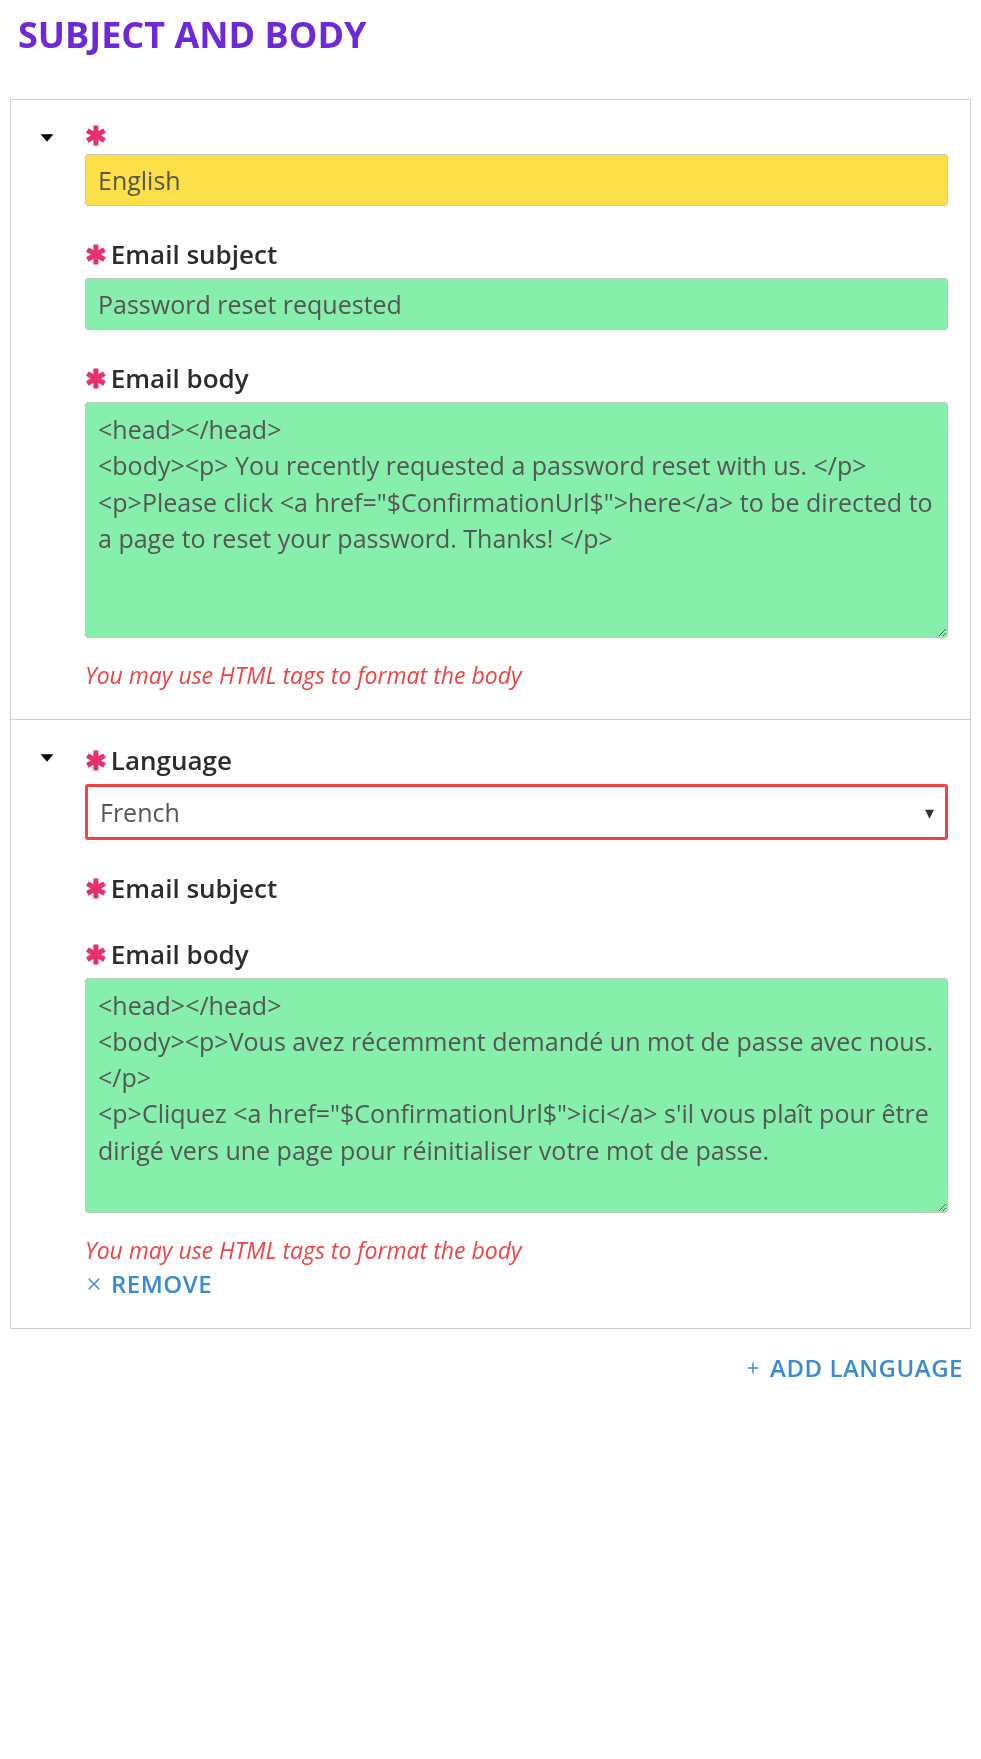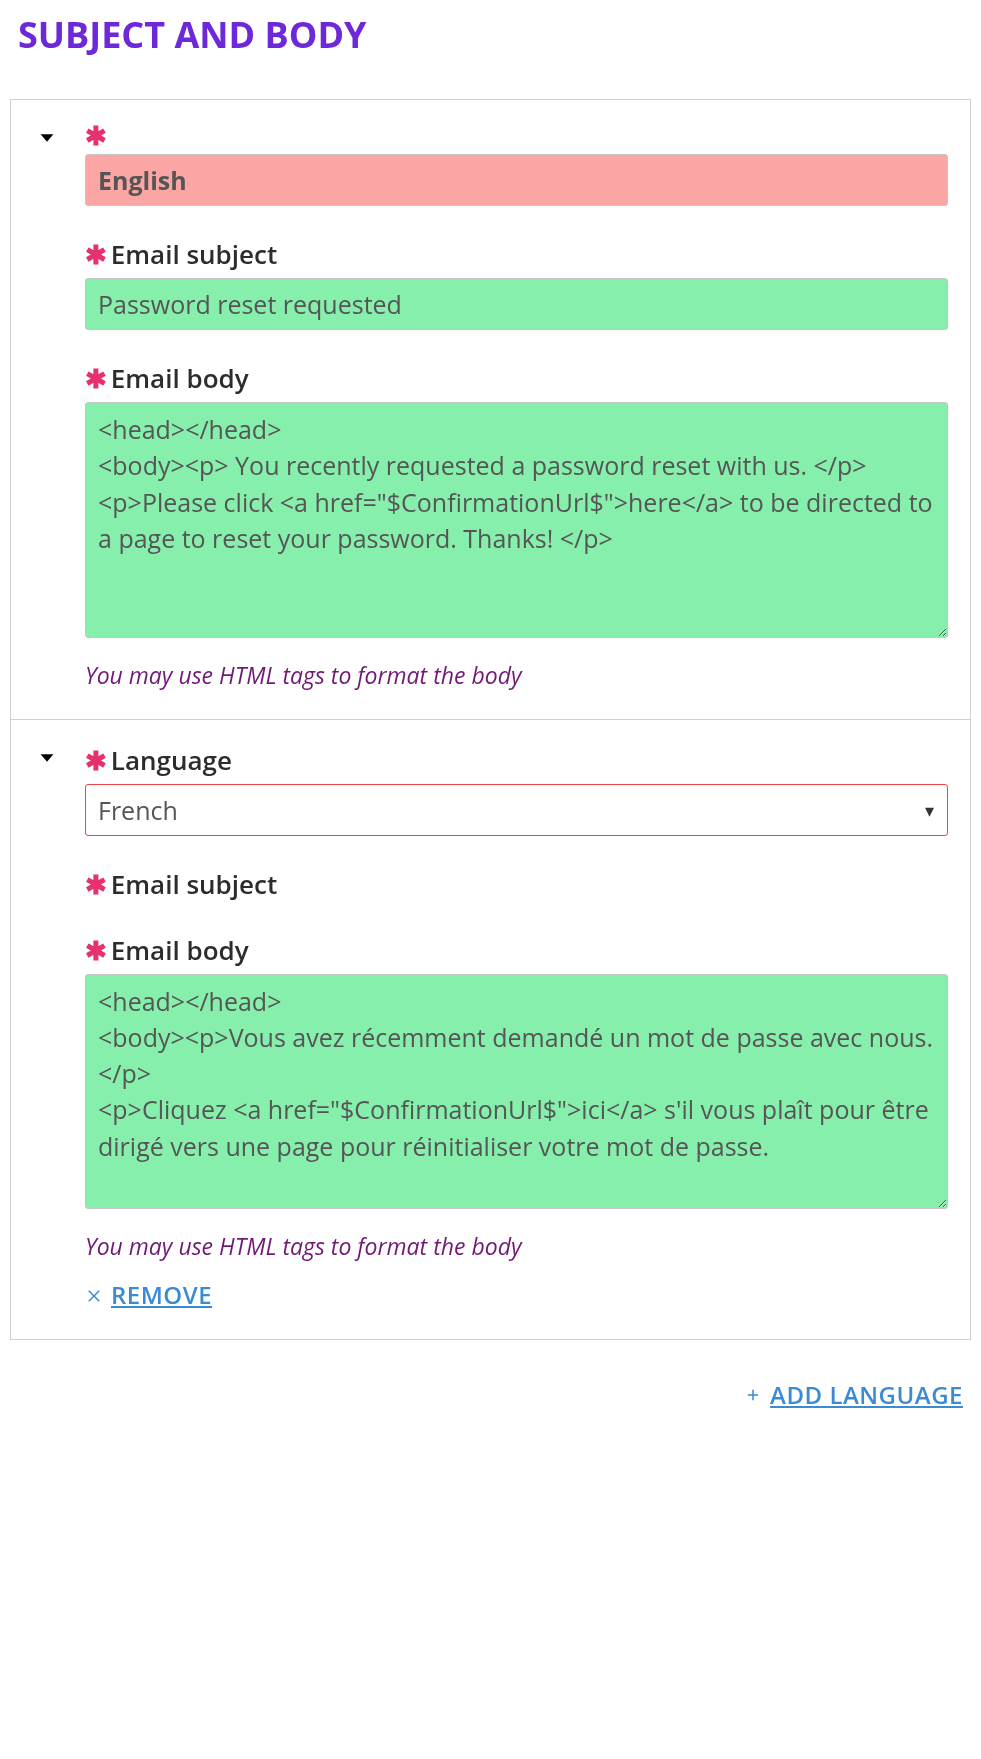--- a/index.html
+++ b/index.html
@@ -84,35 +84,34 @@
       width: 100%;
       font-family: inherit;
       font-size: 25px;
       color: #555;
       padding: 8px 12px;
       border: 1px solid #c5c5c5;
       border-radius: 3px;
       background: #86efac;
     }
     .text-input[readonly] {
-      background: #fca5a5;
+      background: #fde047;
       color: #555;
-      font-weight: bold;
     }
     .select-wrap {
       position: relative;
       width: 100%;
     }
     .select-wrap select {
       width: 100%;
       font-family: inherit;
       font-size: 25px;
       color: #555;
       padding: 8px 40px 8px 12px;
-      border: 1px solid #ef4444;
+      border: 3px solid #ef4444;
       border-radius: 3px;
       background: #fff;
       -webkit-appearance: none;
       -moz-appearance: none;
       appearance: none;
     }
     .select-wrap::after {
       content: "▾";
       position: absolute;
       right: 14px;
@@ -122,35 +121,33 @@
       font-size: 18px;
       pointer-events: none;
     }
     textarea.text-input {
       resize: both;
       min-height: 220px;
       line-height: 1.45;
     }
     .help-text {
       font-style: italic;
-      color: #701a75;
+      color: #ef4444;
       font-size: 23px;
       margin-top: 14px;
     }
     .link-btn {
       color: #3b8bd4;
       font-weight: 600;
       font-size: 24px;
       letter-spacing: 0.5px;
       cursor: pointer;
       display: inline-flex;
       align-items: center;
-      margin-top: 16px;
       user-select: none;
-      text-decoration: underline;
     }
     .link-btn svg {
       width: 18px;
       height: 18px;
       fill: #3b8bd4;
       margin-right: 8px;
     }
     .add-lang-row {
       padding: 22px 8px 8px 8px;
       text-align: right;

